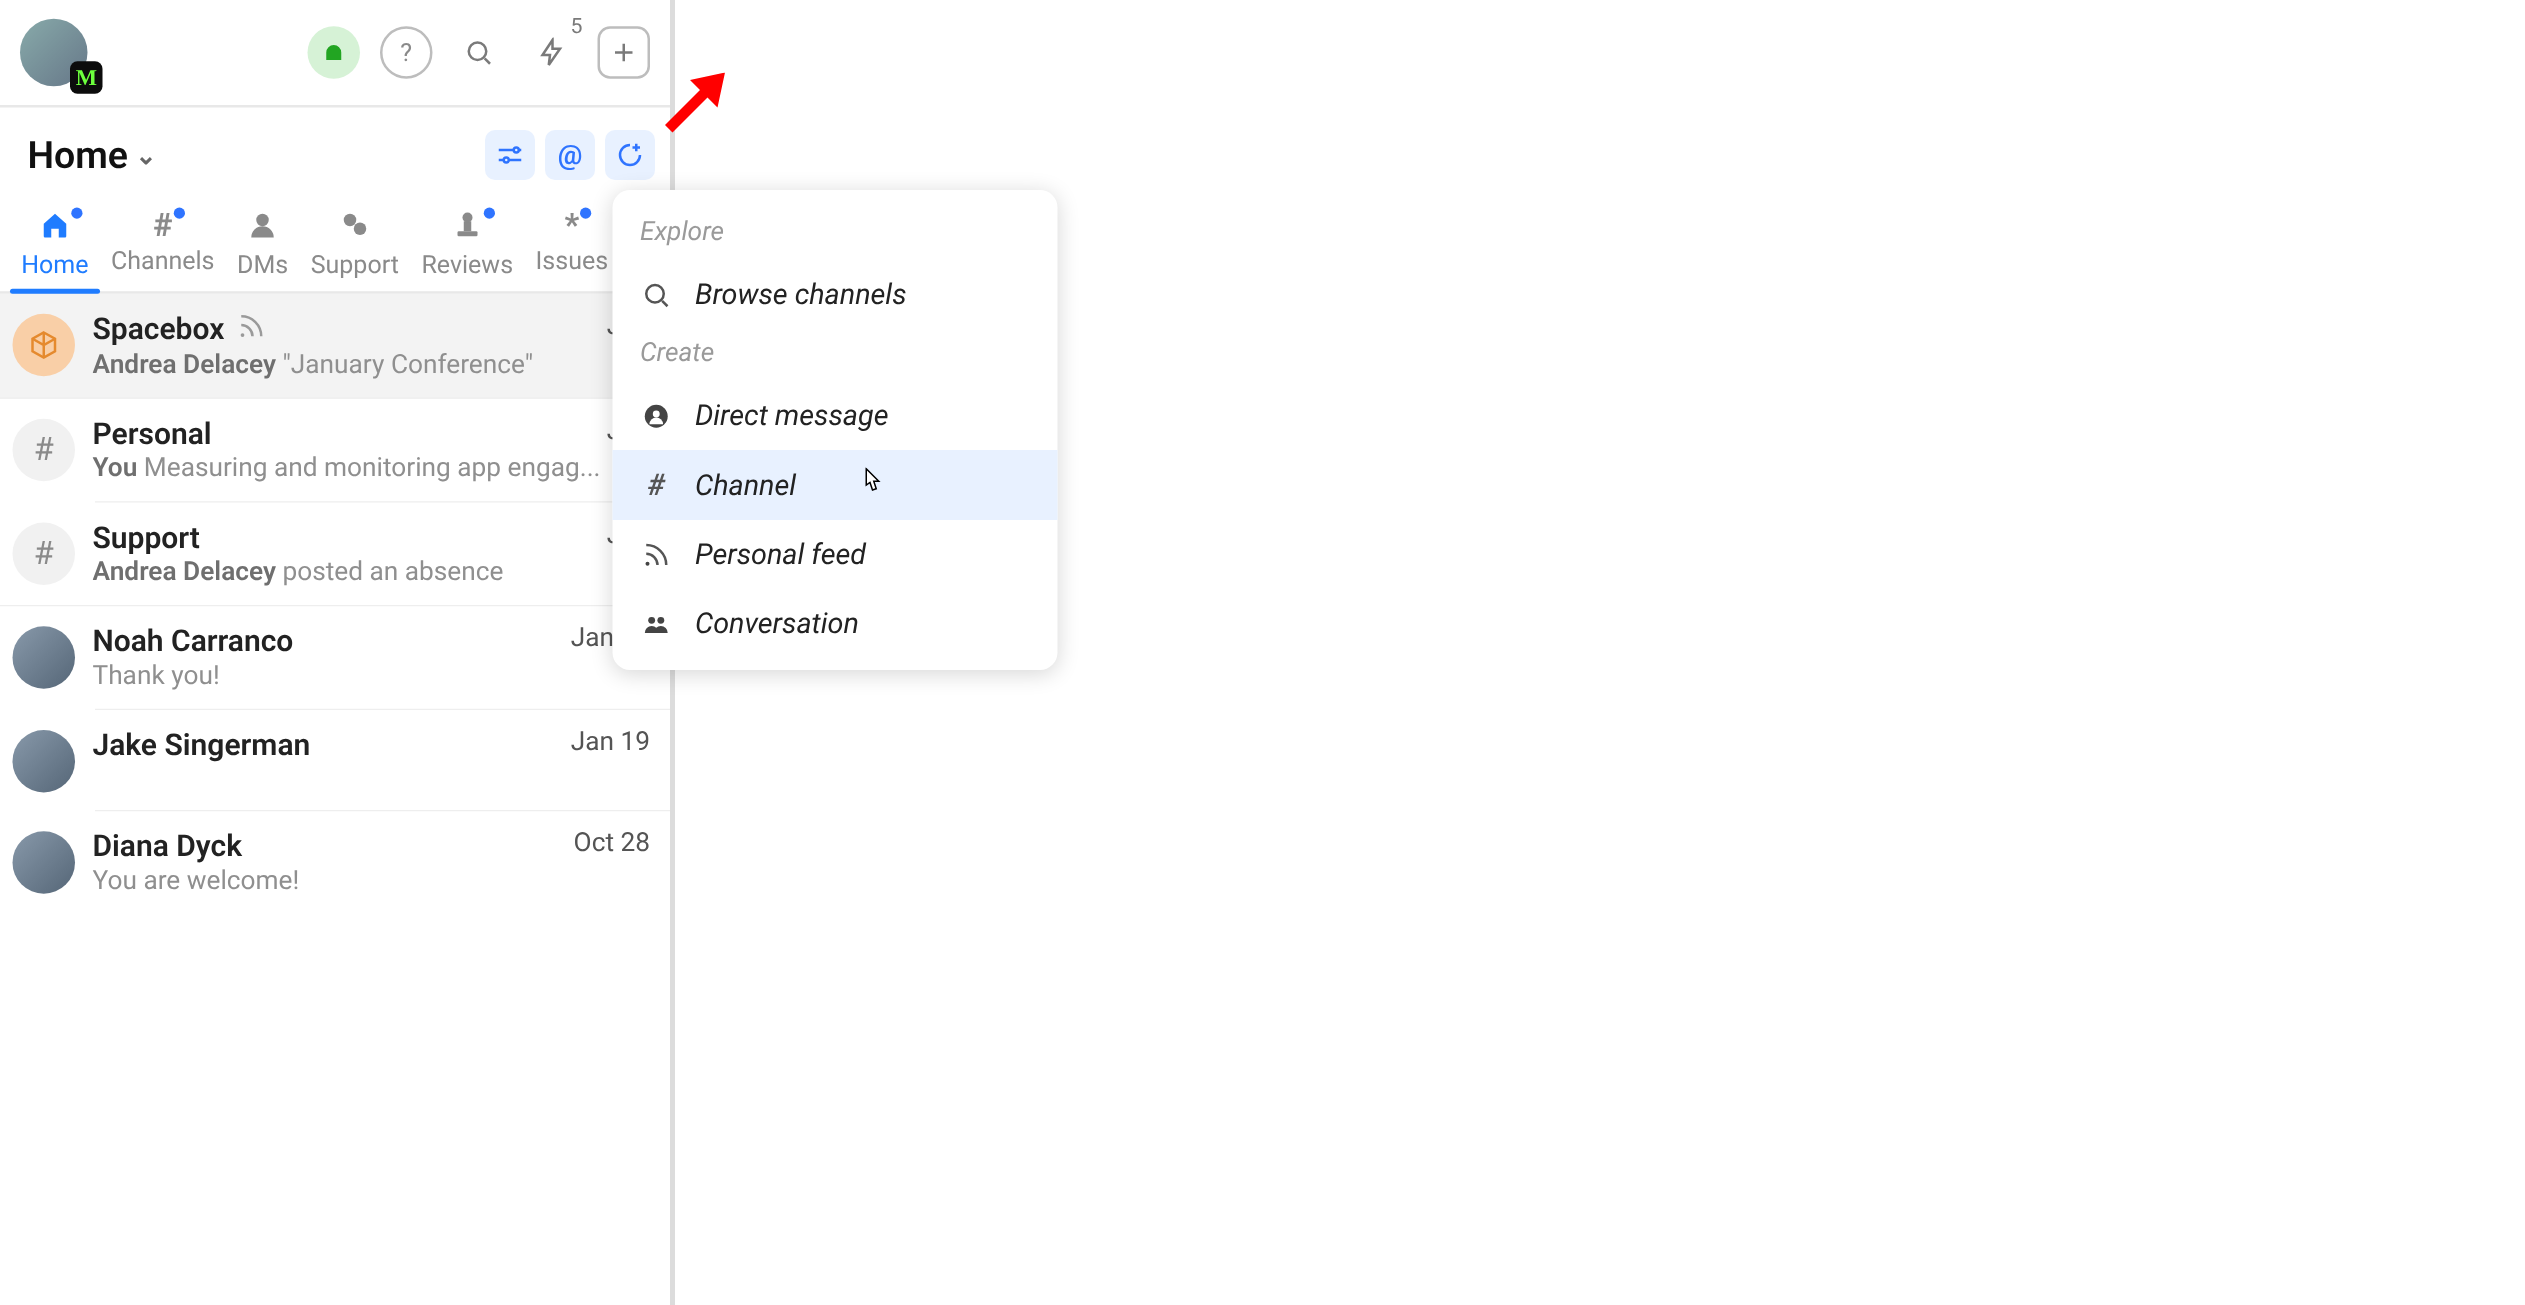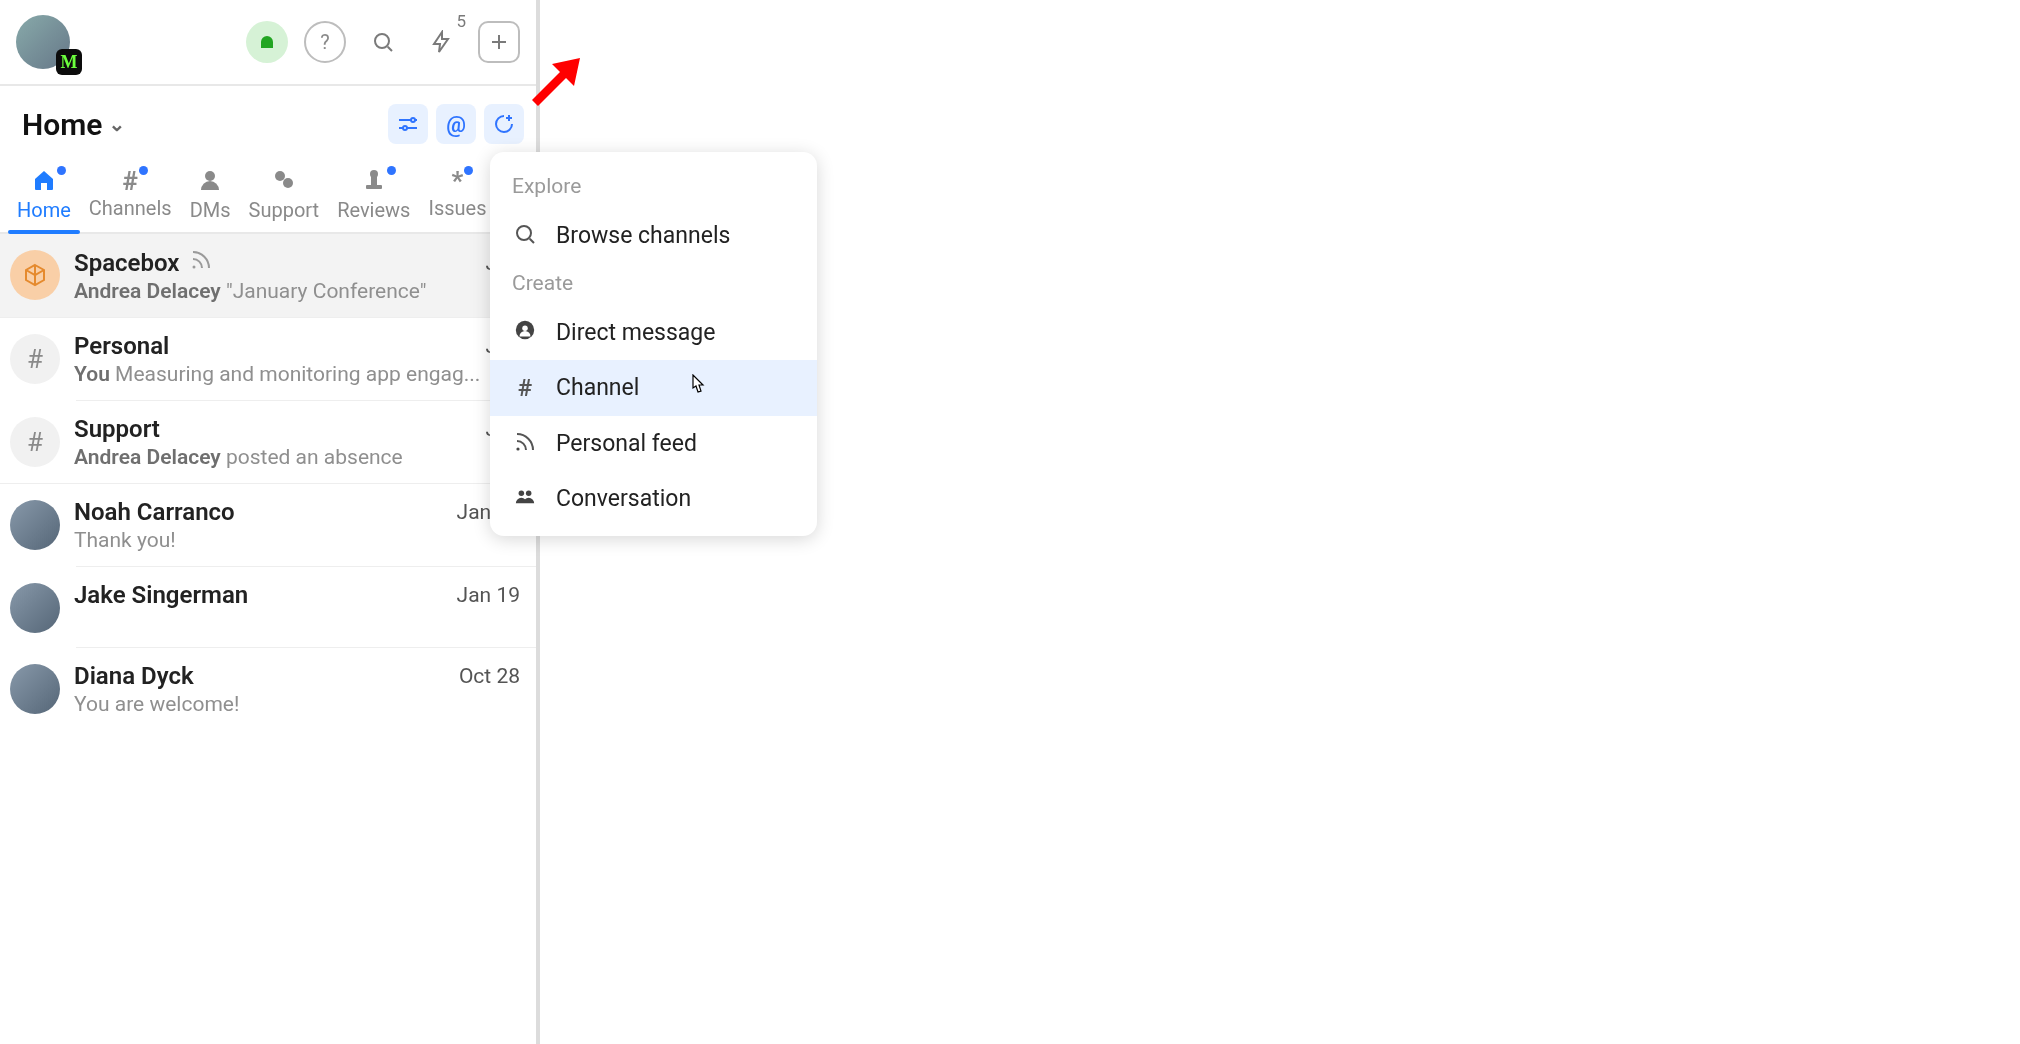--- a/index.html
+++ b/index.html
@@ -37,33 +37,33 @@
   .dot { width:9px; height:9px; border-radius:50%; background:#2f74ff; position:absolute; top:-2px; right:-10px; }
 
   
   .list { }
   .item { display:flex; padding: 14px 16px 14px 10px; border-bottom:1px solid #eee; gap:14px; cursor:pointer; }
   .item.selected { background:#f3f3f3; }
   .item .iicon { width:50px; height:50px; border-radius:50%; flex:none; display:flex; align-items:center; justify-content:center; font-size:26px; color:#8a8a8a; background:#f1f1f1; margin-top:2px; }
   .item .iicon.orange { background:#f9cfa7; color:#e58a2e; }
   .item .iicon.avatar { background: linear-gradient(135deg,#89a,#567); }
   .item .body { flex:1; min-width:0; }
-  .item .row1 { display:flex; align-items:center; gap:10px; }
+  .item .row1 { display:flex; align-items:flex-start; gap:10px; }
   .item .name { font-size:24px; font-weight:650; color:#222; }
   .item .feed { color:#9a9a9a; font-size:20px; }
   .item .date { margin-left:auto; font-size:21px; color:#545454; white-space:nowrap; }
   .item .row2 { font-size:21px; color:#8f8f8f; margin-top:2px; white-space:nowrap; overflow:hidden; text-overflow:ellipsis; }
   .item .row2 .strong { color:#6f6f6f; font-weight:600; }
   .item.no-border { border-bottom:none; }
   .divider-inset { border-bottom:1px solid #eee; margin-left:76px; }
 
   
-  .menu { position:absolute; left:490px; top:152px; width:327px; background:#fff; border-radius:14px; box-shadow: 0 3px 18px rgba(0,0,0,.16); padding: 14px 0 10px 0; z-index:10; }
+  .menu { position:absolute; left:490px; top:152px; width:356px; background:#fff; border-radius:14px; box-shadow: 0 3px 18px rgba(0,0,0,.16); padding: 14px 0 10px 0; z-index:10;font-style:italic; }
   .menu .section { font-size:21px; color:#9a9a9a; padding:8px 22px 10px 22px; }
-  .menu .mitm { display:flex; align-items:flex-start; gap:18px; padding:14px 22px; font-size:23px; color:#222; cursor:pointer; }
+  .menu .mitm { display:flex; align-items:center; gap:18px; padding:14px 22px; font-size:23px; color:#222; cursor:pointer; }
   .menu .mitm.hover { background:#e8f1ff; }
   .menu .micon { width:26px; display:flex; justify-content:center; color:#555; font-size:22px; }
   .cursor { position:absolute; left:684px; top:374px; font-size:22px; pointer-events:none; z-index:12; }
 
   
   .arrow { position:absolute; left:530px; top:58px; width:50px; height:50px; z-index:11; pointer-events:none; }
   .arrow svg { width:100%; height:100%; }
 
   
   svg.ic { width:24px; height:24px; stroke:currentColor; fill:none; stroke-width:2; }

